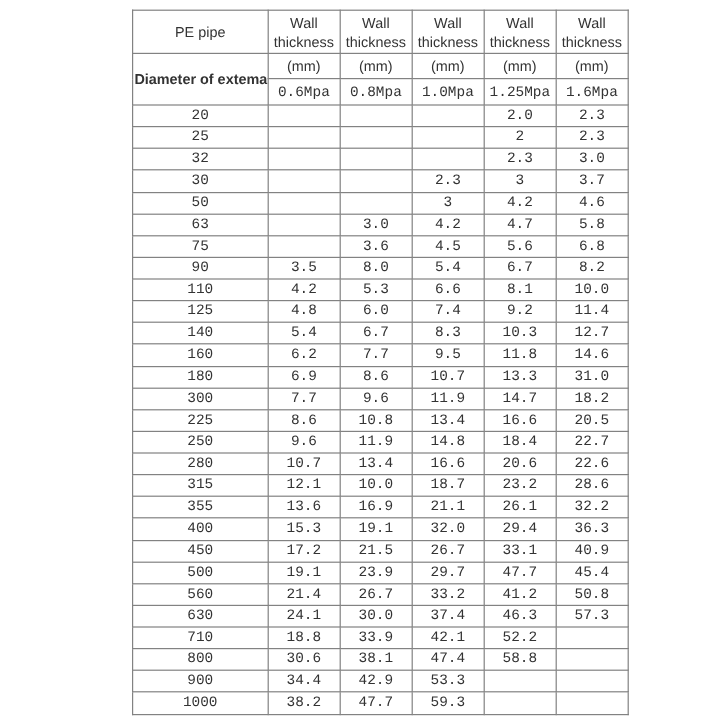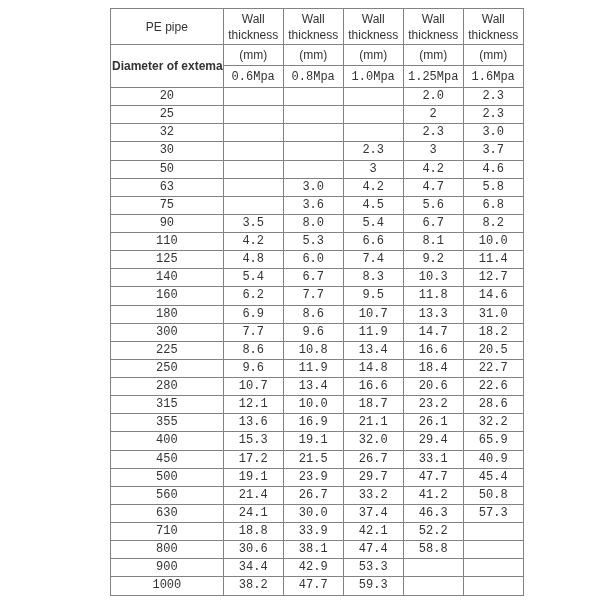--- a/index.html
+++ b/index.html
@@ -238,21 +238,21 @@
           <td>21.1</td>
           <td>26.1</td>
           <td>32.2</td>
         </tr>
         <tr>
           <td>400</td>
           <td>15.3</td>
           <td>19.1</td>
           <td>32.0</td>
           <td>29.4</td>
-          <td>65.9</td>
+          <td>36.3</td>
         </tr>
         <tr>
           <td>450</td>
           <td>17.2</td>
           <td>21.5</td>
           <td>26.7</td>
           <td>33.1</td>
           <td>40.9</td>
         </tr>
         <tr>

